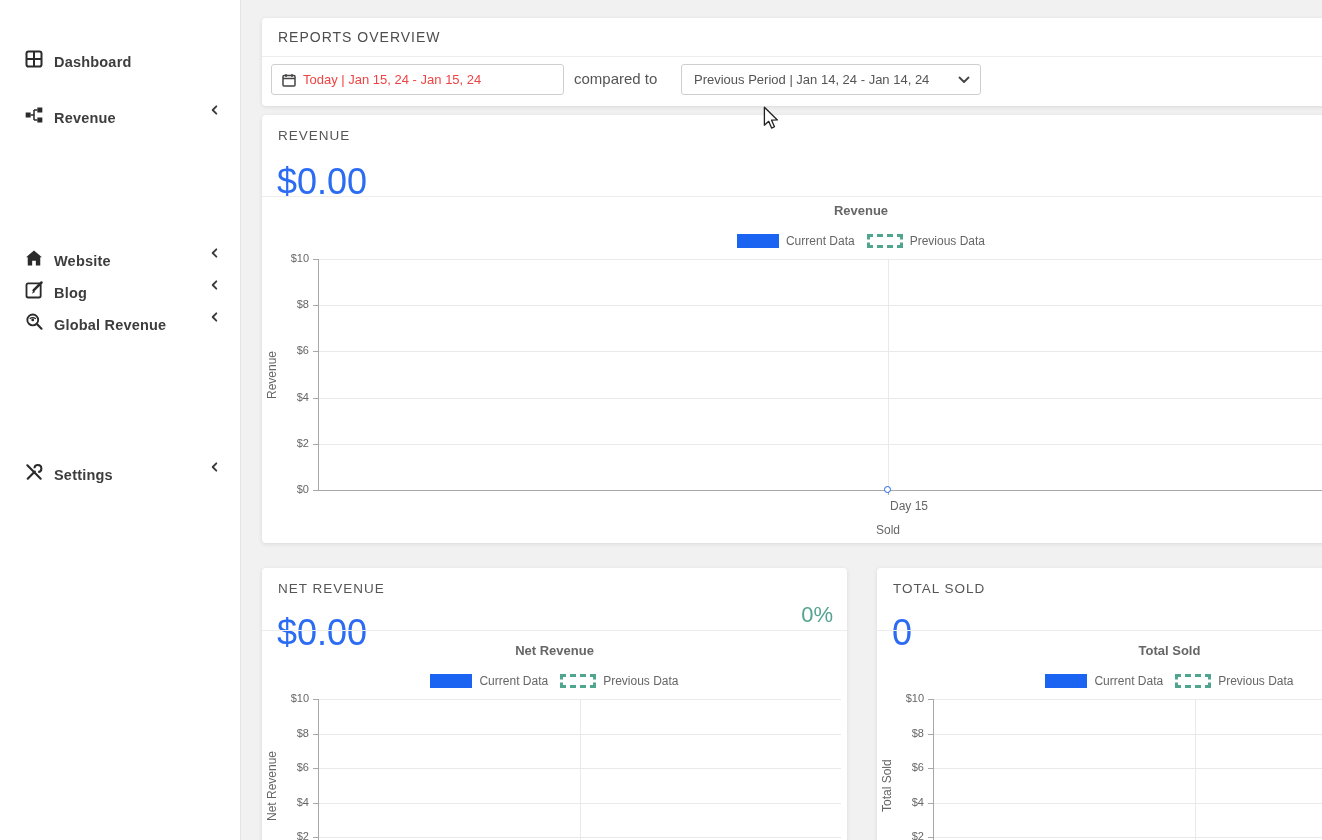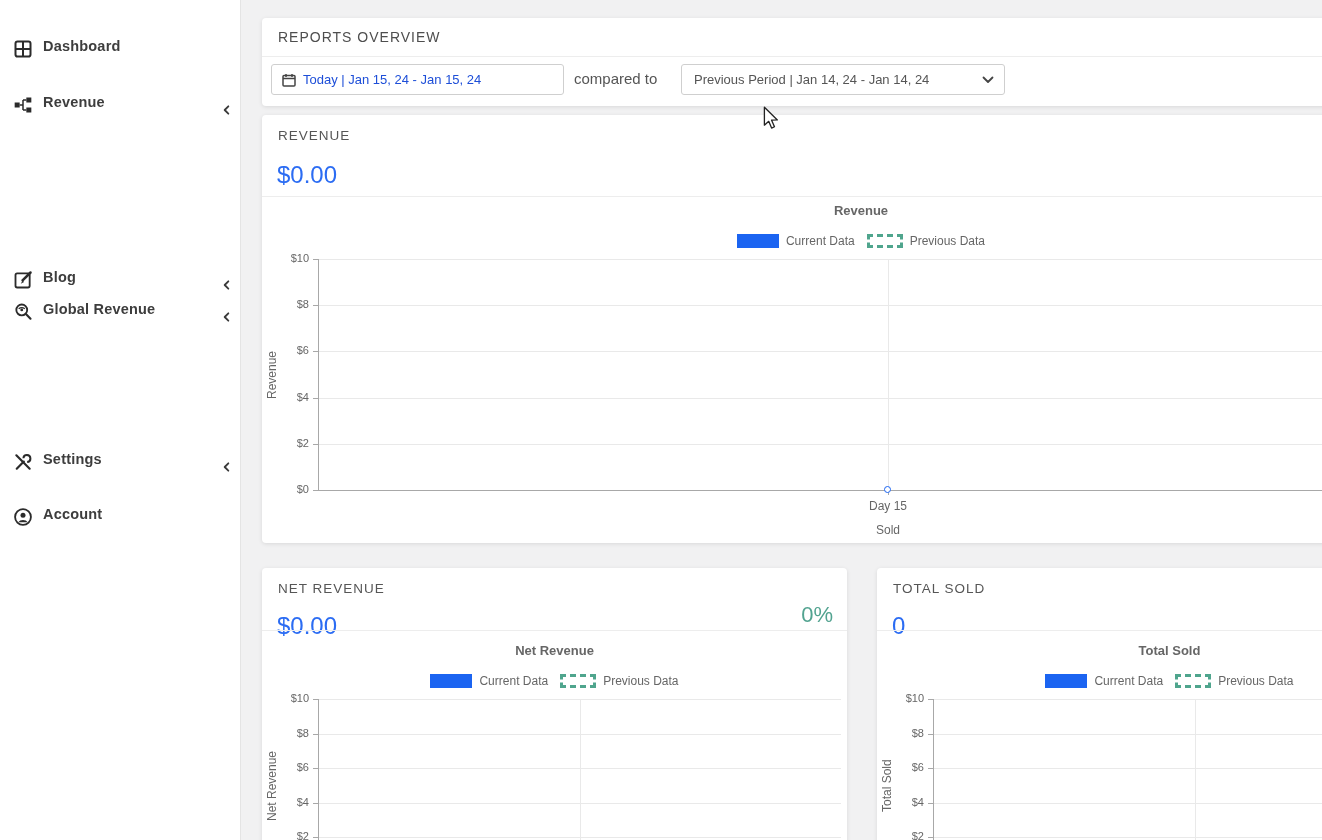--- a/index.html
+++ b/index.html
@@ -3,44 +3,44 @@
 <meta charset="utf-8">
 <style>
   html,body{margin:0;padding:0;}
   body{width:1322px;height:840px;overflow:hidden;background:#f1f1f2;
        font-family:"Liberation Sans", sans-serif;}
   .app{position:relative;width:1322px;height:840px;overflow:hidden;background:#f1f1f2;}
 
   
   .sidebar{position:absolute;left:0;top:0;width:240px;height:840px;background:#ffffff;
            border-right:1px solid #e4e4e4;z-index:5;}
-  .nav-item{position:absolute;left:12px;width:240px;height:32px;display:flex;align-items:flex-start;
-            padding-left:0;box-sizing:border-box;cursor:pointer;}
+  .nav-item{position:absolute;left:0;width:240px;height:32px;display:flex;align-items:flex-end;
+            padding-left:23px;box-sizing:border-box;cursor:pointer;}
   .nav-item .nicon{width:22px;height:22px;display:flex;align-items:center;justify-content:center;flex:0 0 22px;}
   .nav-item .nlabel{margin-left:9px;font-size:14.5px;font-weight:600;color:#3d3d3d;letter-spacing:.2px;}
   .nav-item .nchev{position:absolute;right:20px;top:50%;transform:translateY(-50%);display:flex;}
 
   
   .card{position:absolute;background:#ffffff;border-radius:4px;
         box-shadow:0 1px 4px rgba(0,0,0,.10);}
   .card-heading{position:absolute;left:16px;top:13px;font-size:13.5px;letter-spacing:1px;
                 color:#565656;}
-  .card-value{position:absolute;left:15px;font-size:24px;font-weight:400;color:var(--accent-blue);}
+  .card-value{position:absolute;left:15px;font-size:36px;font-weight:400;color:var(--accent-blue);}
   .card-divider{position:absolute;left:0;right:0;height:1px;background:#ededed;}
   .percent{position:absolute;right:14px;font-size:22px;color:var(--percent-teal);}
 
   
   .hdr-title{position:absolute;left:16px;top:11px;font-size:14px;letter-spacing:1px;color:#4e4e4e;}
   .hdr-divider{position:absolute;left:0;right:0;top:38px;height:1px;background:#ededed;}
   .date-box{position:absolute;left:9px;top:46px;width:293px;height:31px;box-sizing:border-box;
             border:1px solid #cfcfcf;border-radius:3px;background:#fff;display:flex;
             align-items:center;padding-left:10px;cursor:pointer;}
-  .date-box .dtext{margin-left:7px;font-size:13px;color:#1d4ed8;}
+  .date-box .dtext{margin-left:7px;font-size:13px;color:#ef4444;}
   .compared-to{position:absolute;left:312px;top:52px;font-size:15px;color:#555;}
-  .cmp-select{position:absolute;left:419px;top:46px;width:324px;height:31px;box-sizing:border-box;
+  .cmp-select{position:absolute;left:419px;top:46px;width:300px;height:31px;box-sizing:border-box;
               border:1px solid #cfcfcf;border-radius:3px;background:#fff;display:flex;
               align-items:center;justify-content:space-between;padding:0 10px 0 12px;cursor:pointer;}
   .cmp-select .stext{font-size:13px;color:#555;}
 
   
   .chart-title{position:absolute;left:0;right:0;text-align:center;font-size:13px;font-weight:bold;color:#666;}
   .legend{position:absolute;left:0;right:0;display:flex;justify-content:center;align-items:center;gap:12px;}
   .legend-item{display:flex;align-items:center;gap:7px;cursor:pointer;}
   .legend-label{font-size:12px;color:#666;}
   .swatch.current{width:42px;height:14px;background:var(--legend-current);}
@@ -49,21 +49,21 @@
           writing-mode:vertical-rl;transform:rotate(180deg);font-size:12px;color:#666;}
   .plot{position:absolute;border-left:1px solid #a8a8a8;}
   .gridline-h{position:absolute;left:0;right:0;height:1px;background:#e9e9e9;}
   .gridline-h.axisline{background:#a8a8a8;}
   .gridline-v{position:absolute;top:0;bottom:0;width:1px;background:#e9e9e9;}
   .ytick{position:absolute;left:-58px;width:48px;text-align:right;font-size:11px;color:#666;}
   .ytickmark{position:absolute;left:-6px;width:6px;height:1px;background:#a8a8a8;}
   .xtickmark{position:absolute;width:1px;height:5px;background:#a8a8a8;}
   .datapoint{position:absolute;width:5px;height:5px;border-radius:50%;background:#fff;
              border:1.6px solid var(--legend-current);}
-  .xtick{position:absolute;width:80px;text-align:center;font-size:12px;color:#666;}
+  .xtick{position:absolute;width:80px;text-align:right;font-size:12px;color:#666;}
   .xaxis-label{position:absolute;width:80px;text-align:center;font-size:12px;color:#666;}
 
   
   .cursor{position:absolute;z-index:50;pointer-events:none;}
 </style>
 </head>
 <body>
 
 <div class="app">
 
@@ -91,20 +91,33 @@
       <span class="nlabel">Revenue</span>
       <span class="nchev">
         <svg width="11" height="12" viewBox="0 0 12 12">
             <polyline points="8,2 4,6 8,10" fill="none" stroke="#3a3a3a" stroke-width="2" stroke-linecap="round" stroke-linejoin="round"></polyline>
           </svg>
       </span>
     </div>
 
 
 
+    <div class="nav-item" style="top:237px">
+      <span class="nicon">
+        <svg width="20" height="20" viewBox="0 0 24 24">
+            <path d="M12 3 L21.5 11 H19.5 V21 H14.2 V15.2 H9.8 V21 H4.5 V11 H2.5 Z" fill="#2b2b2b"></path>
+          </svg>
+      </span>
+      <span class="nlabel">Website</span>
+      <span class="nchev">
+        <svg width="11" height="12" viewBox="0 0 12 12">
+            <polyline points="8,2 4,6 8,10" fill="none" stroke="#3a3a3a" stroke-width="2" stroke-linecap="round" stroke-linejoin="round"></polyline>
+          </svg>
+      </span>
+    </div>
 
     <div class="nav-item" style="top:269px">
       <span class="nicon">
         <svg width="20" height="20" viewBox="0 0 24 24">
             <rect x="3" y="4" width="17" height="17" rx="2" fill="none" stroke="#2b2b2b" stroke-width="2.2"></rect>
             <path d="M21 3 L11.5 12.5" stroke="#2b2b2b" stroke-width="3" stroke-linecap="round"></path>
             <path d="M11.5 12.5 l-2.2 4 4-2.2z" fill="#2b2b2b"></path>
           </svg>
       </span>
       <span class="nlabel">Blog</span>
@@ -143,30 +156,20 @@
           </svg>
       </span>
       <span class="nlabel">Settings</span>
       <span class="nchev">
         <svg width="11" height="12" viewBox="0 0 12 12">
             <polyline points="8,2 4,6 8,10" fill="none" stroke="#3a3a3a" stroke-width="2" stroke-linecap="round" stroke-linejoin="round"></polyline>
           </svg>
       </span>
     </div>
 
-    <div class="nav-item" style="top:506px">
-      <span class="nicon">
-        <svg width="20" height="20" viewBox="0 0 24 24">
-            <circle cx="12" cy="12" r="9.5" fill="none" stroke="#2b2b2b" stroke-width="2.2"></circle>
-            <circle cx="12" cy="9.8" r="3" fill="#2b2b2b"></circle>
-            <path d="M6.3 18.2 a6.5 4.8 0 0 1 11.4 0" fill="#2b2b2b"></path>
-          </svg>
-      </span>
-      <span class="nlabel">Account</span>
-    </div>
   </nav>
 
   <section class="card" style="left:262px;top:18px;width:1198px;height:88px;">
     <div class="hdr-title">REPORTS OVERVIEW</div>
     <div class="hdr-divider"></div>
     <div class="date-box">
       <span style="display:flex;">
         <svg width="14" height="14" viewBox="0 0 14 14">
             <rect x="1" y="2.5" width="12" height="10.5" rx="1" fill="none" stroke="#444" stroke-width="1.5"></rect>
             <path d="M1 5.5 H13 M4 1 V4 M10 1 V4" stroke="#444" stroke-width="1.5" fill="none"></path>

